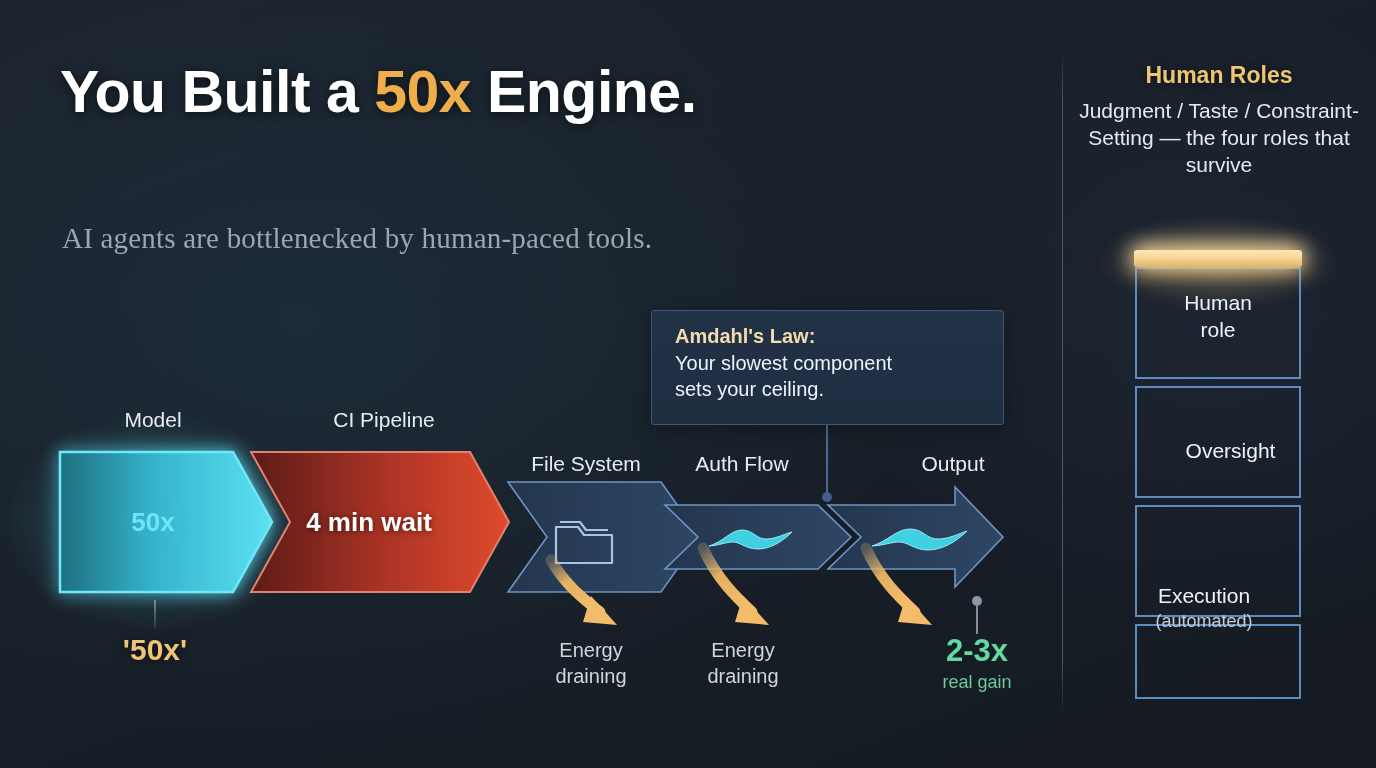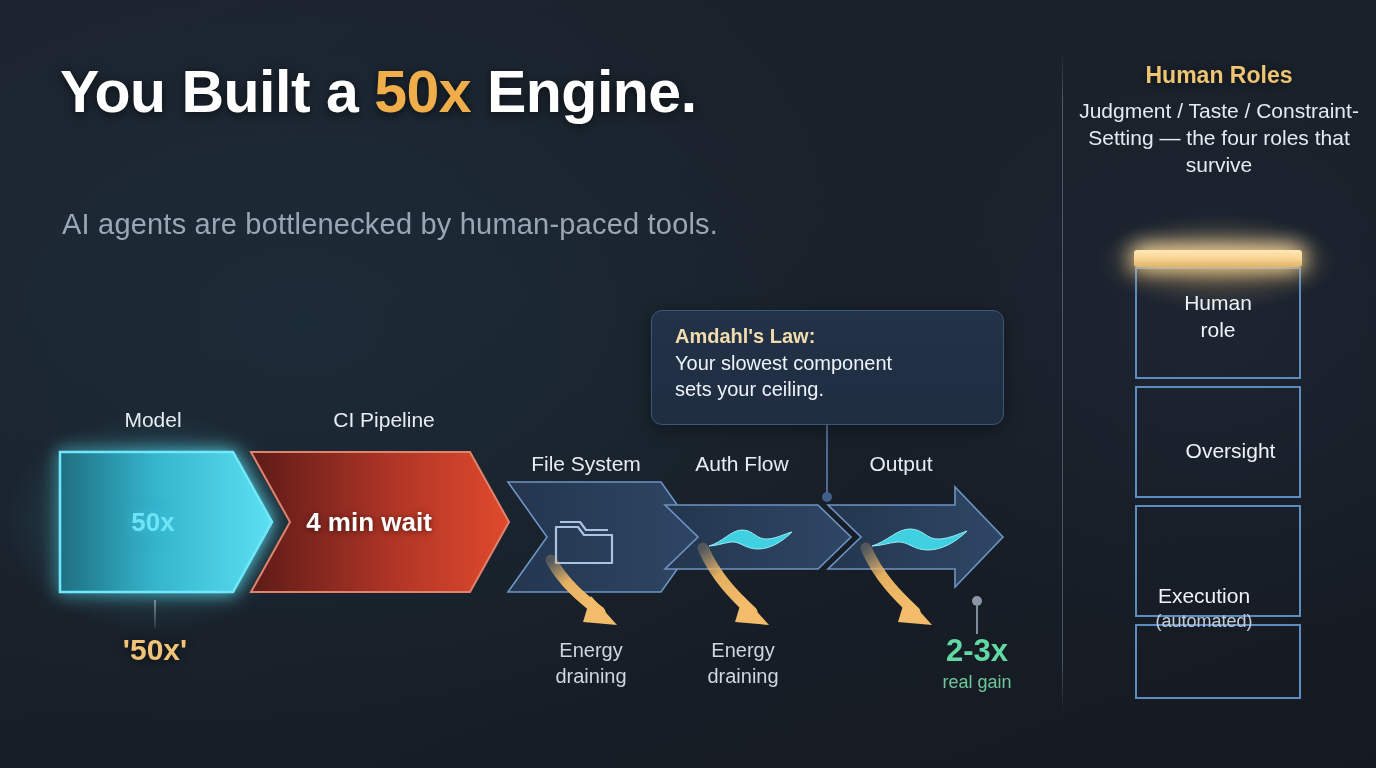--- a/index.html
+++ b/index.html
@@ -23,23 +23,24 @@
   
   .headline {
     position:absolute; left:60px; top:58px;
     font-size:59px; font-weight:bold; line-height:1.18;
     color:#ffffff; letter-spacing:-0.5px;
     text-shadow:0 2px 10px rgba(0,0,0,0.6);
     white-space:nowrap;
   }
   .hl-accent { color:#f0ae4b; }
   .subtitle {
-    position:absolute; left:62px; top:208px;
+    position:absolute; left:62px; top:222px;
     font-size:29px; color:#9aa6b4; letter-spacing:0.2px;
     white-space:nowrap;
+    font-family:Liberation Serif, serif;
   }
 
   
   .stage-label {
     position:absolute;
     font-size:21px; color:#e7ecf2; white-space:nowrap;
     text-align:center;
   }
 
   .chev-wrap { position:absolute; }
@@ -73,21 +74,21 @@
   }
   .gain-sub {
     position:absolute; font-size:18px; color:#6fc89c;
     text-align:center; white-space:nowrap;
   }
 
   
   .callout {
     position:absolute; left:651px; top:310px; width:353px; height:115px;
     background:linear-gradient(180deg, #223247 0%, #1f2d41 100%);
-    border:1px solid #3c5878; border-radius:11px;
+    border:1px solid #3c5878; border-radius:3px;
     padding:14px 20px 12px 23px;
     box-shadow:0 4px 18px rgba(0,0,0,0.35);
   }
   .callout-title {
     font-size:20px; font-weight:bold; color:#f2dcae; margin-bottom:2px;
   }
   .callout-body {
     font-size:20px; color:#eef3f9; line-height:1.32; white-space:pre-line;
   }
 
@@ -249,21 +250,21 @@
       <g filter="url(#softGlowGold)">
         <rect x="1134" y="250" width="168" height="17" rx="3" fill="url(#gRungGlow)"></rect>
       </g>
     </g>
   </svg>
 
   <div class="stage-label" style="left:86px;  top:408px; width:134px;">Model</div>
   <div class="stage-label" style="left:310px; top:408px; width:148px;">CI Pipeline</div>
   <div class="stage-label" style="left:512px; top:452px; width:148px;">File System</div>
   <div class="stage-label" style="left:668px; top:452px; width:148px;">Auth Flow</div>
-  <div class="stage-label" style="left:827px; top:452px; width:148px;">Output</div>
+  <div class="stage-label" style="left:879px; top:452px; width:148px;">Output</div>
 
   <div class="chev-wrap" style="left:60px; top:452px; width:212px; height:140px;">
     <div class="chev-text cyan">50x</div>
   </div>
   <div class="chev-wrap" style="left:251px; top:452px; width:258px; height:140px;">
     <div class="chev-text white">4 min wait</div>
   </div>
 
   <div class="tick-v" style="left:154px; top:600px; height:28px;"></div>
   <div class="gold-cap" style="left:80px; top:633px; width:150px;">'50x'</div>

